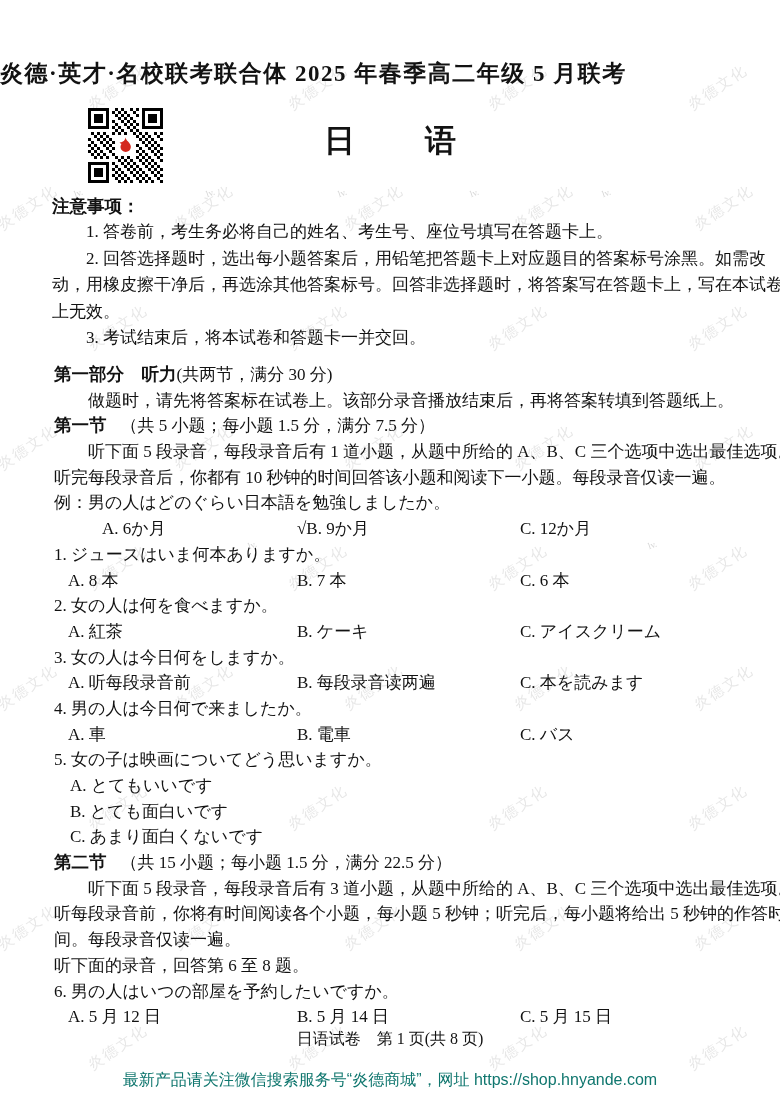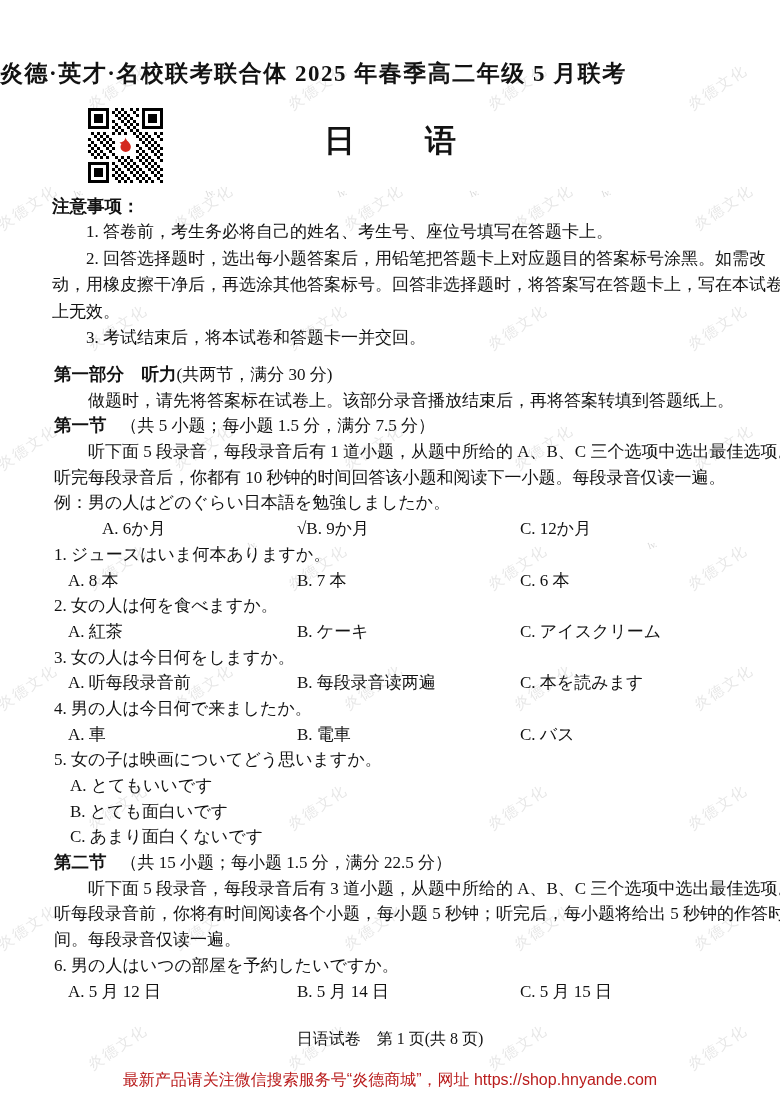--- a/index.html
+++ b/index.html
@@ -54,21 +54,21 @@
   .opts .oC{left:466px;}
   .opts-ex .oA{left:21px;margin-left:27px;}
   .stacked{padding-left:16px;}
   
   .page-label{
     position:absolute; top:1026px; left:0; right:0; z-index:2;
     text-align:center; font-size:16px; line-height:26px;
   }
   .promo{
     position:absolute; top:1070px; left:0; right:0; z-index:2;
-    text-align:center; font-size:16px; color:#b91c1c;
+    text-align:center; font-size:16px; color:#0f766e;
     font-family:"Liberation Sans","DejaVu Sans",sans-serif;
   }
 </style>
 </head>
 <body>
 
 <div class="page">
 
   <div class="wm-layer">
       <span class="wm" style="left: 84px; top: 78px;">炎德文化</span>
@@ -369,20 +369,21 @@
     <div class="ln stacked">A. とてもいいです</div>
     <div class="ln stacked">B. とても面白いです</div>
     <div class="ln stacked">C. あまり面白くないです</div>
 
     <div class="ln">
       <span class="h-sans">第二节</span><span class="h-rest gap-l">（共 15 小题；每小题 1.5 分，满分 22.5 分）</span>
     </div>
     <div class="ln indent">听下面 5 段录音，每段录音后有 3 道小题，从题中所给的 A、B、C 三个选项中选出最佳选项。</div>
     <div class="ln">听每段录音前，你将有时间阅读各个小题，每小题 5 秒钟；听完后，每小题将给出 5 秒钟的作答时</div>
     <div class="ln">间。每段录音仅读一遍。</div>
+    <div class="ln">听下面的录音，回答第 6 至 8 题。</div>
 
     <div class="ln">6. 男の人はいつの部屋を予約したいですか。</div>
     <div class="ln opts">
       <span class="oA">A. 5 月 12 日</span>
       <span class="oB">B. 5 月 14 日</span>
       <span class="oC">C. 5 月 15 日</span>
     </div>
 
   </div>
 

